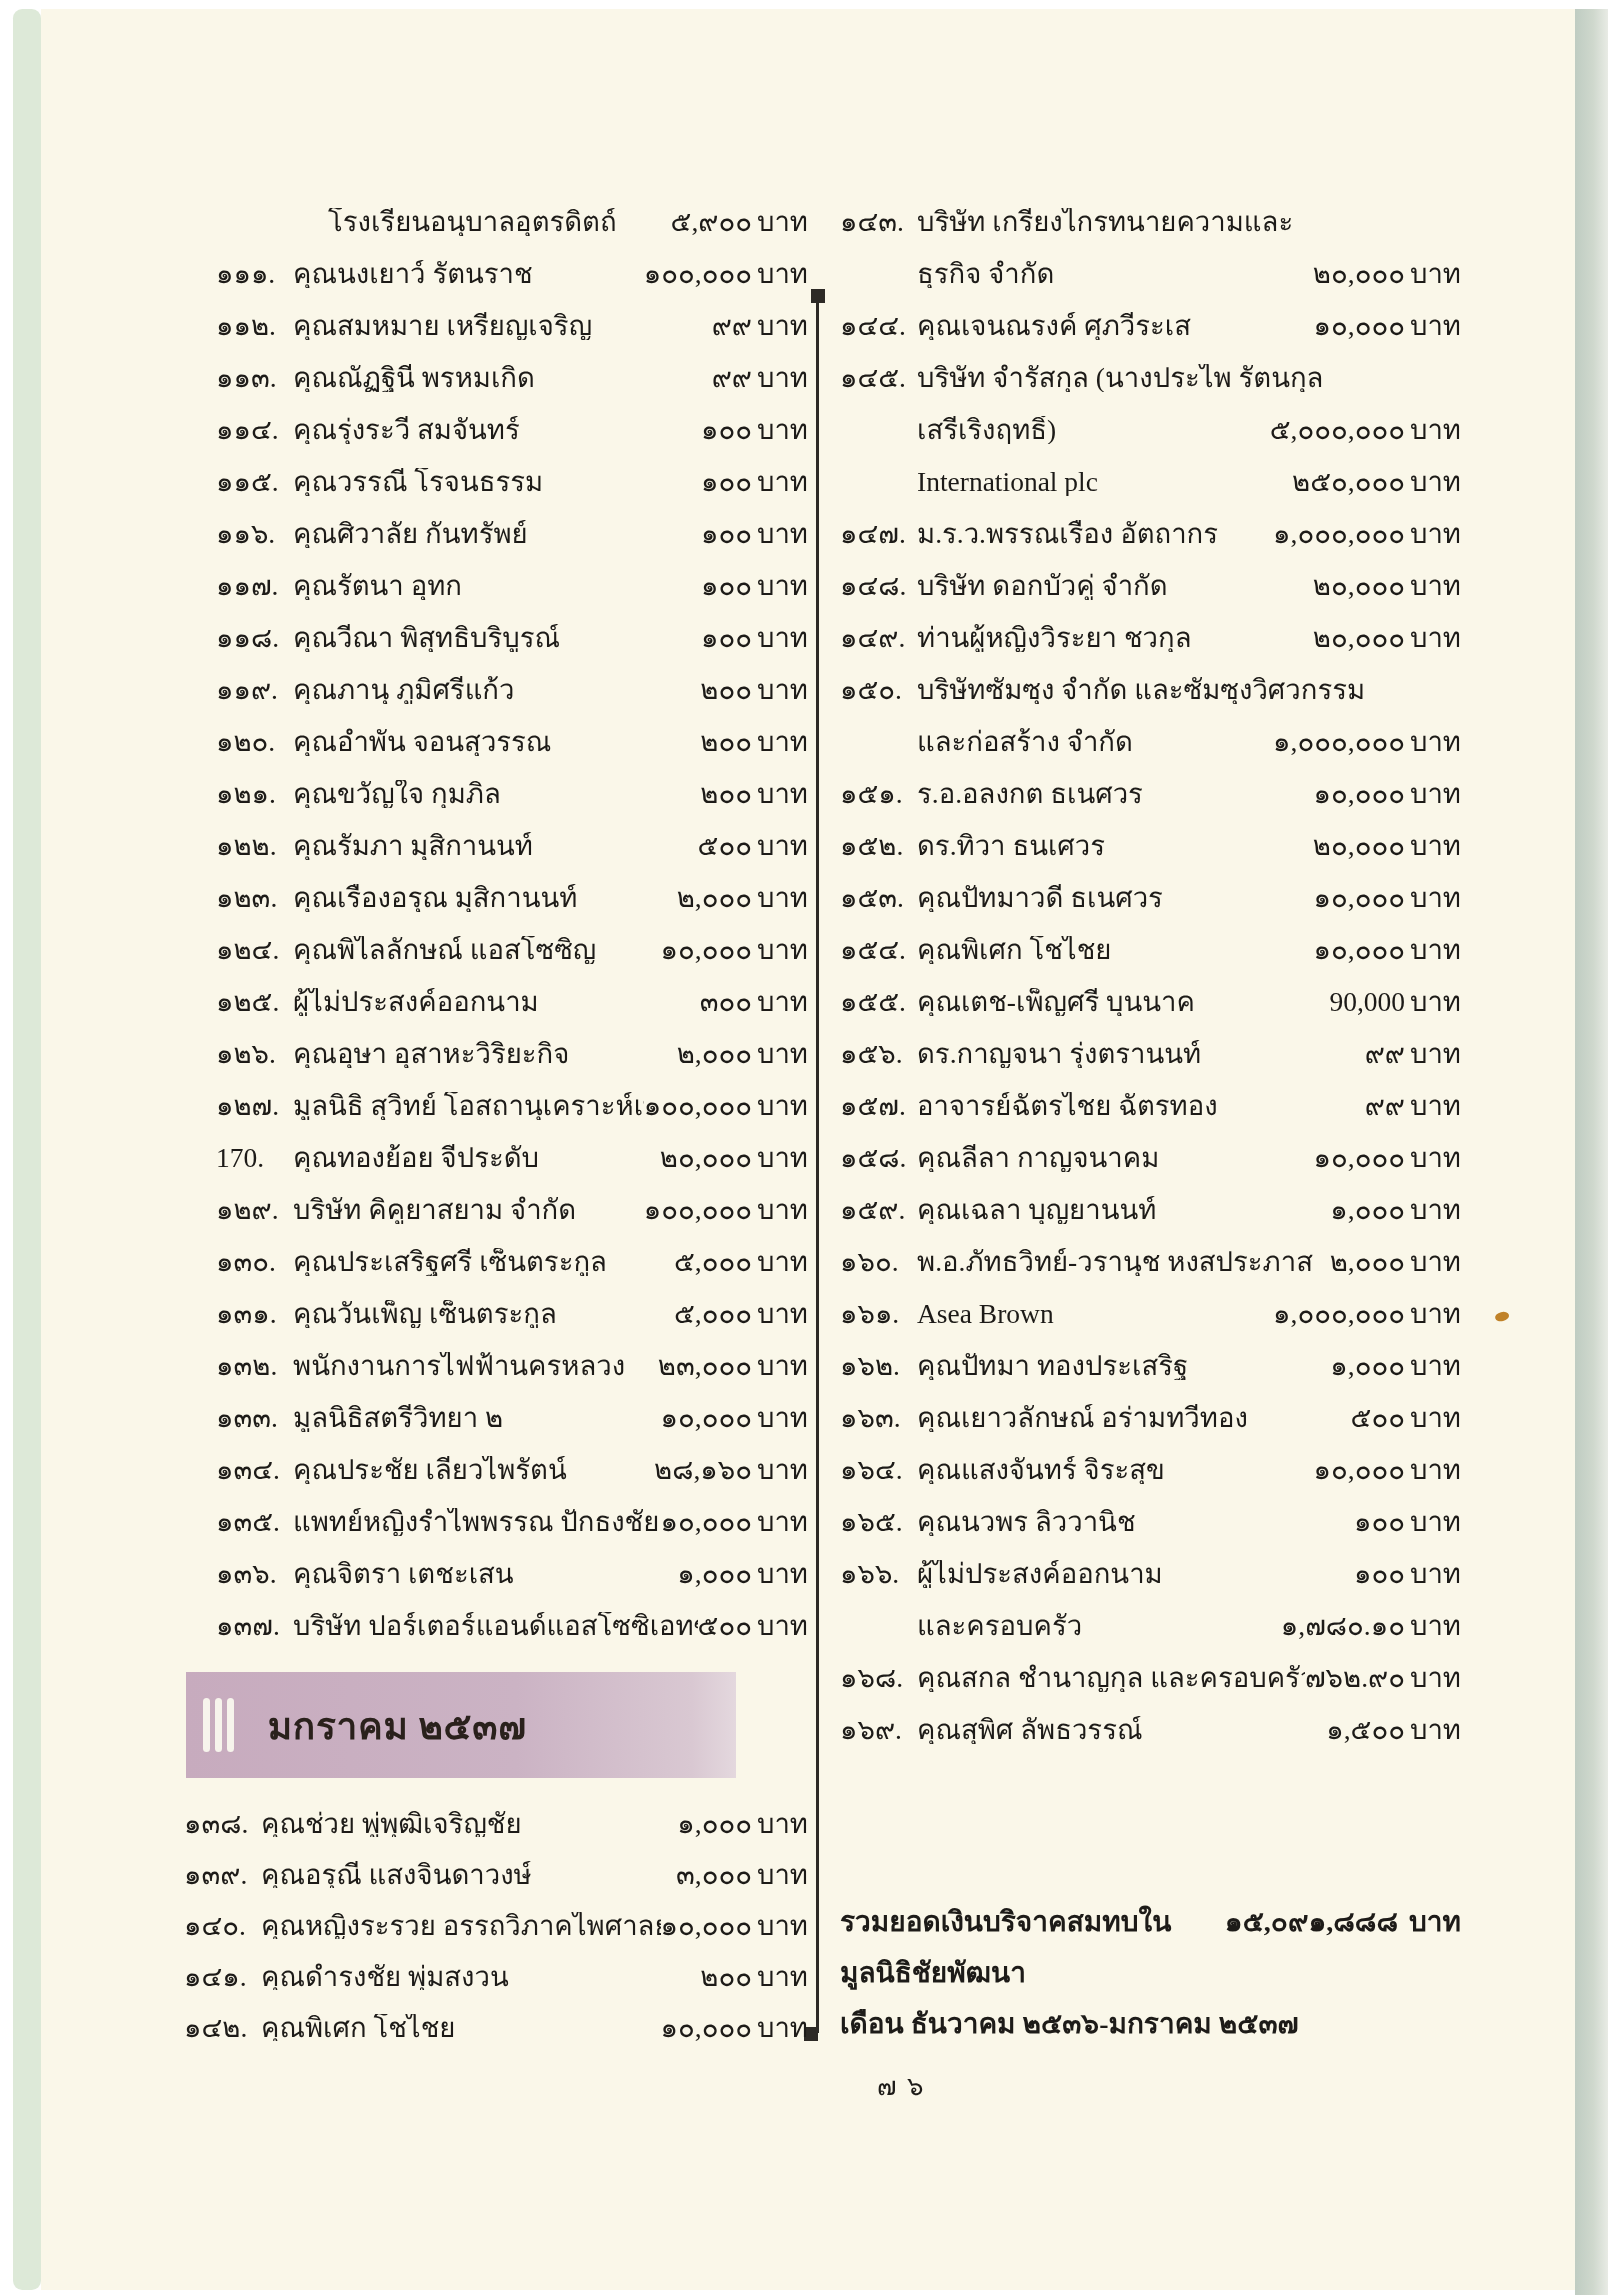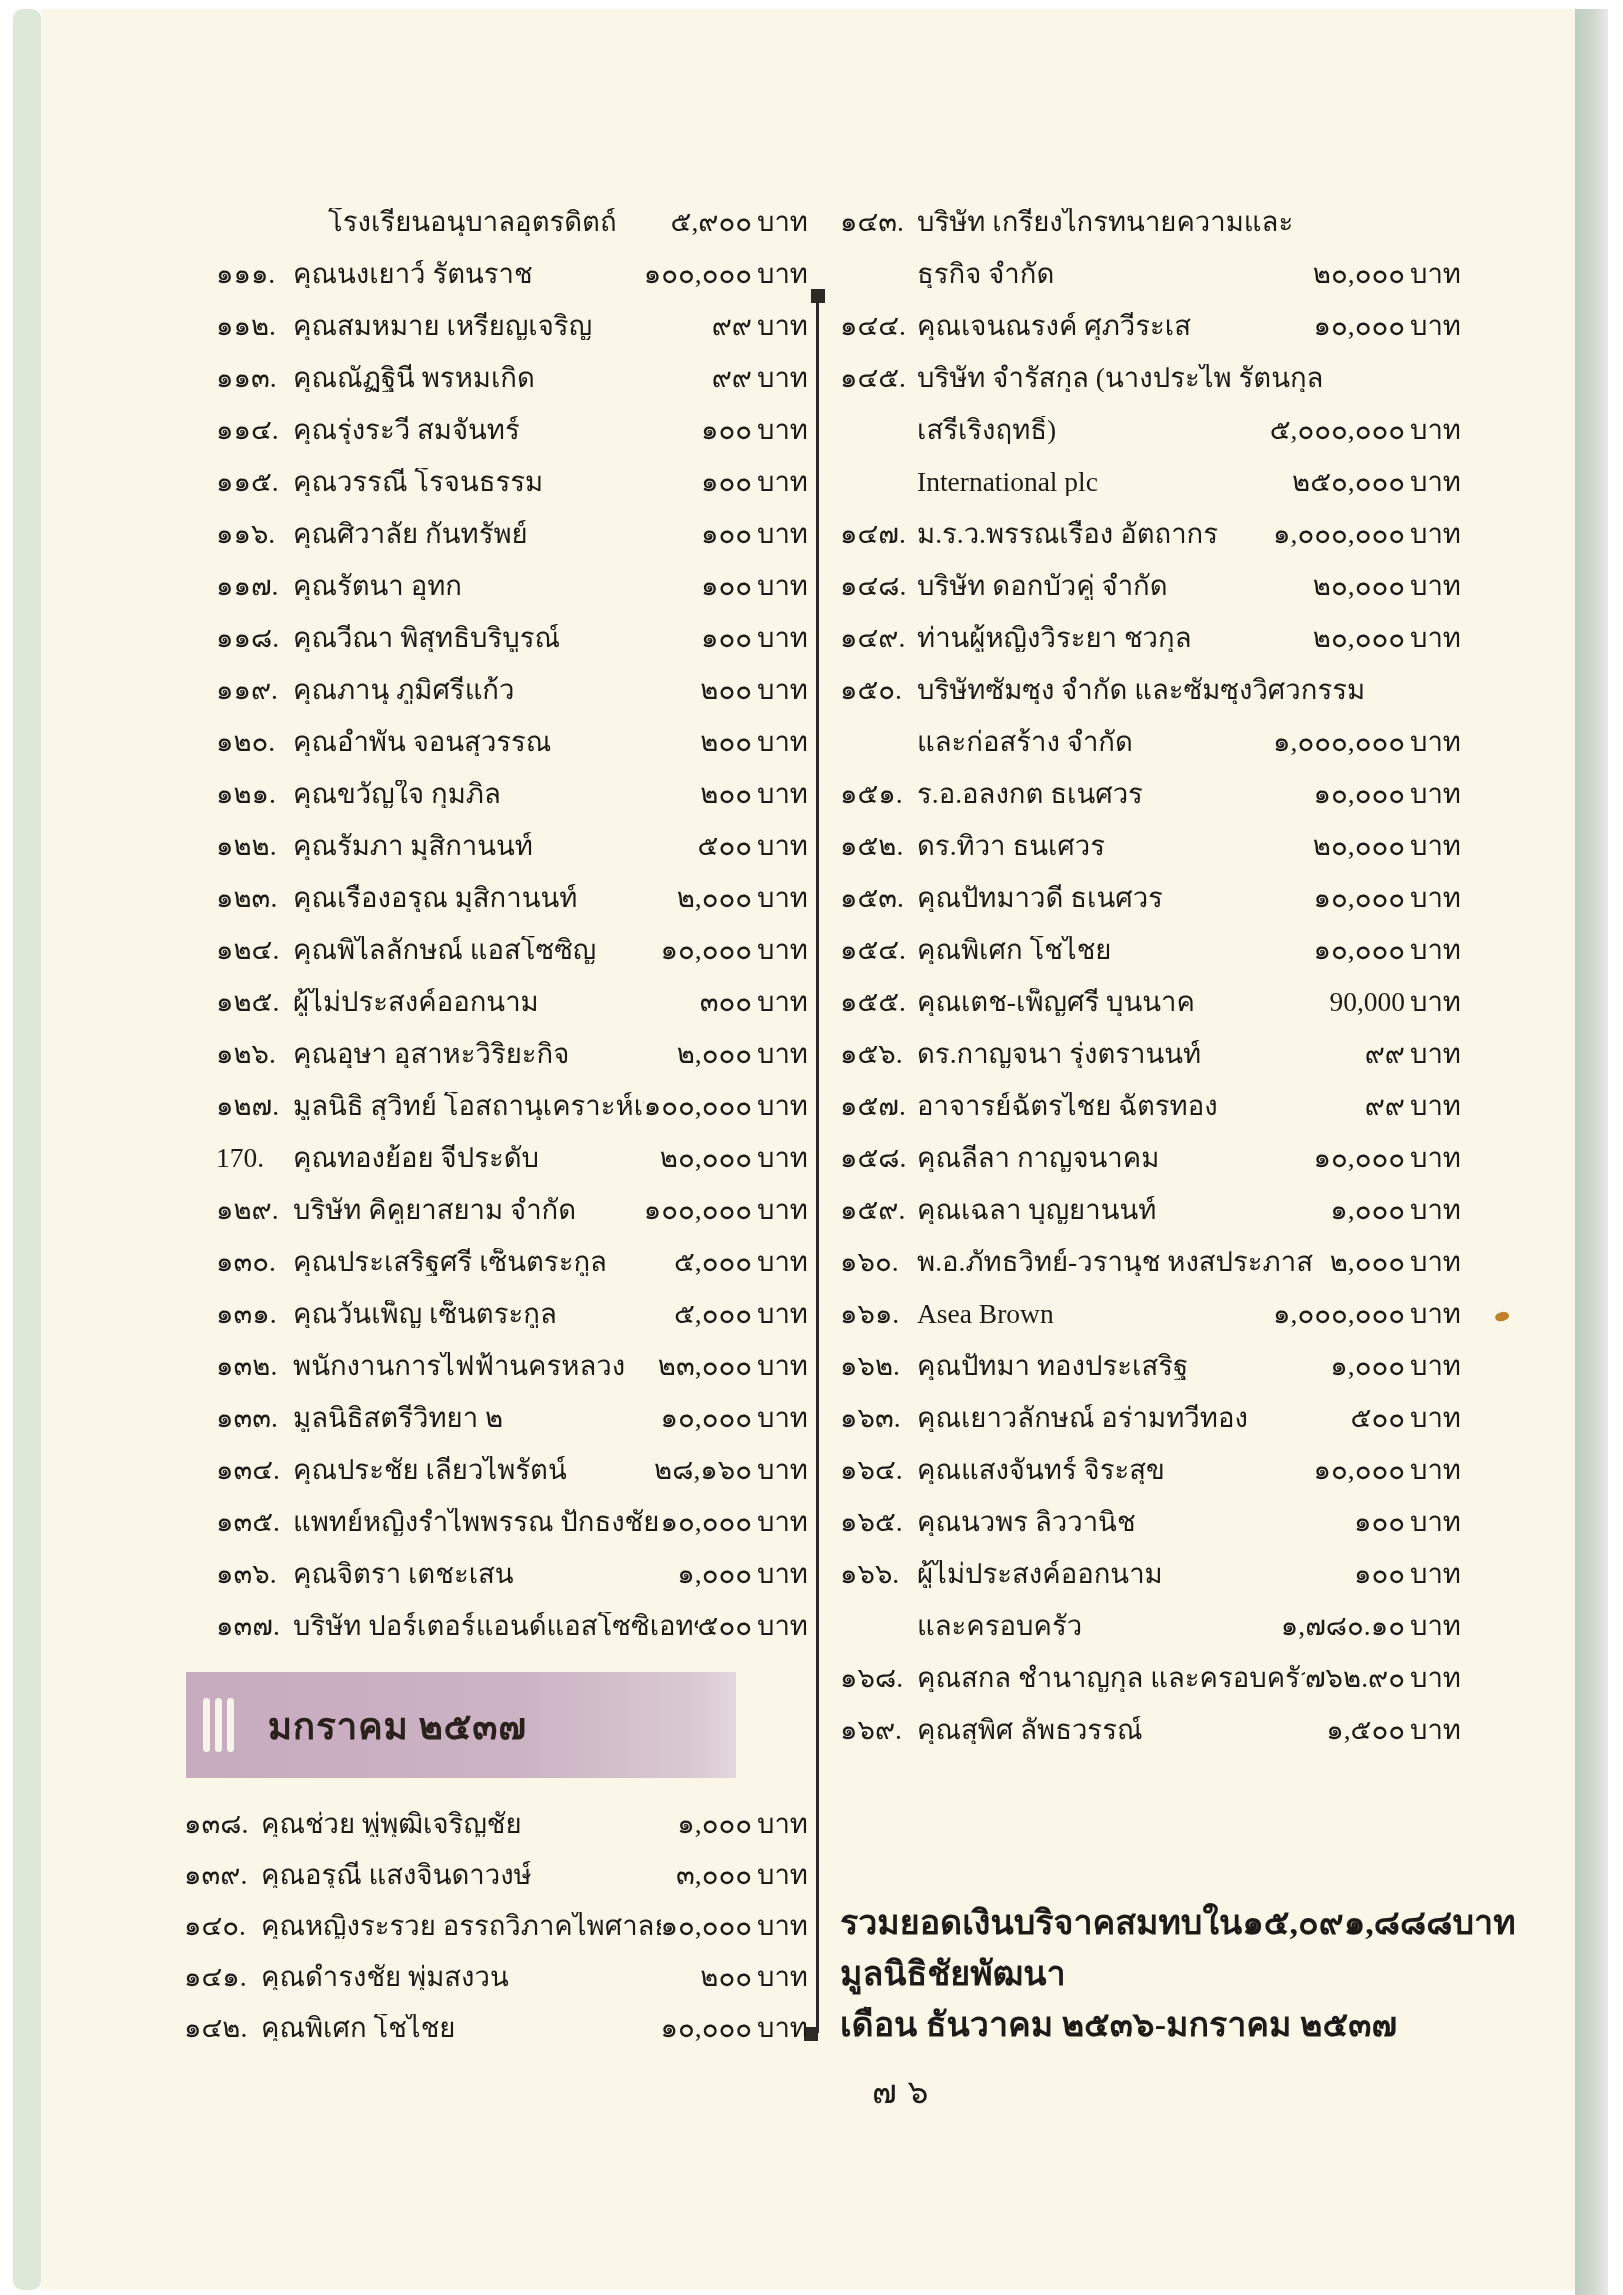--- a/index.html
+++ b/index.html
@@ -29,24 +29,24 @@
   .row .txt.indent{padding-left:35px;}
   .row .amt{flex:none;margin-left:auto;}
   .row .unit{flex:none;width:56px;text-align:right;}
   #month-band{left:186px;top:1672px;width:550px;height:106px;
     background:linear-gradient(90deg,#c7abbe 0%,#cbb3c4 60%,#d9c8d2 92%,#e4d8de 100%);
     display:flex;align-items:center;}
   .band-bars{display:flex;gap:4.6px;margin-left:17px;align-items:center;}
   .band-bar{width:7.2px;height:54px;background:#f7f4ec;border-radius:3.9px;}
   .band-title{margin-left:34px;font-size:37px;font-weight:bold;color:#2a211c;letter-spacing:0.7px;}
   #summary{left:840px;top:1895px;width:621px;}
-  .sum-row{display:flex;align-items:flex-start;height:51px;font-size:34px;font-weight:600;white-space:nowrap;}
+  .sum-row{display:flex;align-items:center;height:51px;font-size:28px;font-weight:600;white-space:nowrap;}
   .sum-row .amt{margin-left:auto;}
   .sum-row .unit{flex:none;width:63px;text-align:right;}
-  #page-number{left:850px;top:2065px;width:111px;text-align:center;font-size:33px;letter-spacing:10.5px;}
+  #page-number{left:850px;top:2065px;width:111px;text-align:center;font-size:26px;letter-spacing:10.5px;}
   .speck{left:1495px;top:1312px;width:14.4px;height:8.5px;background:#c08228;border-radius:50%;transform:rotate(-14deg);}
 </style>
 </head>
 <body>
 
 <div class="abs scan-strip-left"></div>
 <div class="abs paper"></div>
 <div class="abs scan-strip-right"></div>
 
 <div class="abs divider-line"></div>

